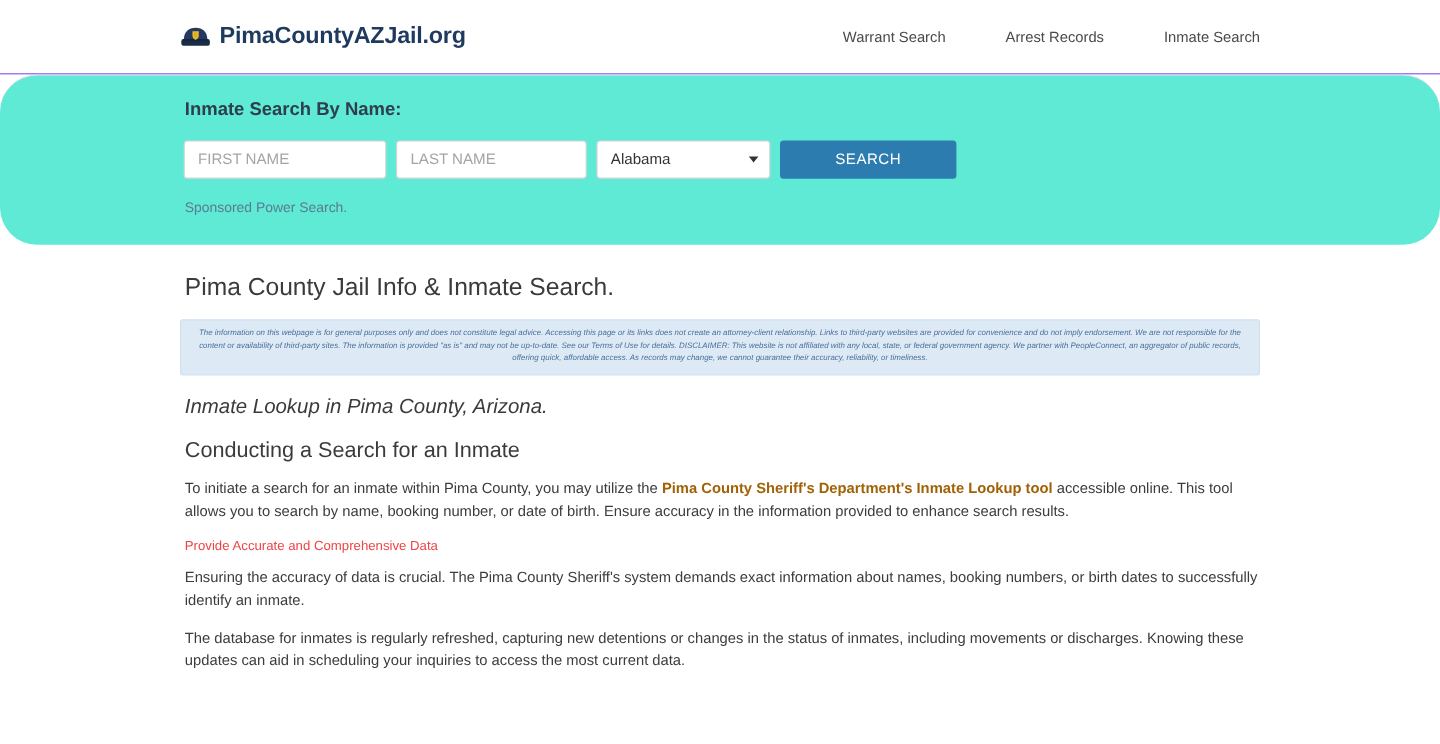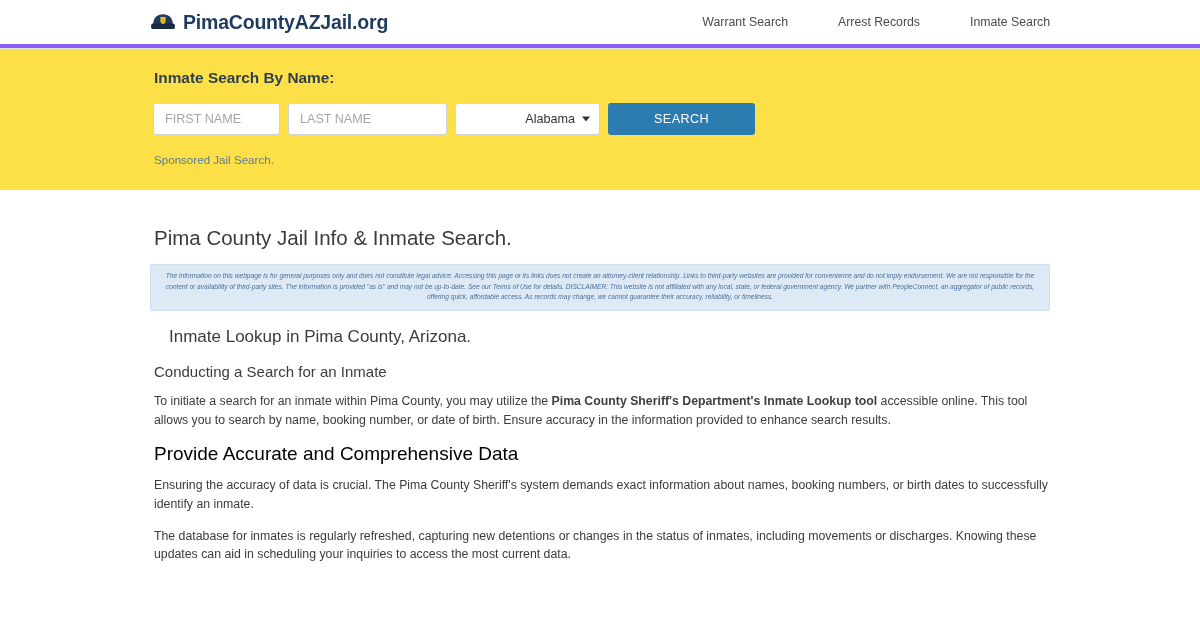--- a/index.html
+++ b/index.html
@@ -10,23 +10,23 @@
     width: 1200px;
     height: 620px;
     overflow: hidden;
     background: #ffffff;
     font-family: "Liberation Sans", sans-serif;
     color: #333333;
   }
 
   
   .topbar {
-    height: 48px;
-    background: #ffffff;
-    border-bottom: 4px solid #8b5cf6;
+    height: 62px;
+    background: #ffffff;
+    border-bottom: 1px solid #8b5cf6;
     display: flex;
     align-items: center;
   }
   .topbar-inner {
     width: 900px;
     margin: 0 auto;
     padding: 0 0px;
     display: flex;
     align-items: center;
     justify-content: space-between;
@@ -53,23 +53,24 @@
   }
   .topnav a {
     font-size: 12.3px;
     color: #4a4a4a;
     text-decoration: none;
     white-space: nowrap;
   }
 
   
   .hero {
-    background: #fde047;
+    background: #5eead4;
     border-top: 1px solid #dfe4e9;
     padding: 20px 0 22px 0;
+    border-radius: 31px;
   }
   .hero-inner {
     width: 900px;
     margin: 0 auto;
   }
   .hero-title {
     font-size: 15.4px;
     font-weight: bold;
     color: #2e3e4e;
     margin: 0 0 16px 0;
@@ -86,40 +87,39 @@
     border: 1px solid #d0d4d8;
     border-radius: 3px;
     background: #ffffff;
     font-family: "Liberation Sans", sans-serif;
     font-size: 12.6px;
     color: #333;
     padding: 0 11px;
     outline: none;
   }
   .field::placeholder { color: #a2a6aa; }
-  .field-first { width: 127px; }
+  .field-first { width: 169px; }
   .field-last  { width: 159px; }
   .select-wrap {
     position: relative;
     width: 145px;
   }
   .field-state {
     width: 100%;
     height: 32px;
     appearance: none;
     -webkit-appearance: none;
     border: 1px solid #d0d4d8;
     border-radius: 3px;
     background: #ffffff;
     font-family: "Liberation Sans", sans-serif;
     font-size: 12.6px;
     color: #333;
     padding: 0 24px 0 11px;
     outline: none;
-    text-align: right;
   }
   .select-caret {
     position: absolute;
     right: 10px;
     top: 50%;
     transform: translateY(-50%);
     pointer-events: none;
     width: 0; height: 0;
     border-left: 4.5px solid transparent;
     border-right: 4.5px solid transparent;
@@ -143,21 +143,21 @@
     font-size: 11.6px;
     color: #5d7993;
     text-decoration: none;
     display: inline-block;
   }
 
   
   .content {
     width: 900px;
     margin: 0 auto;
-    padding: 36px 0 0 0;
+    padding: 24px 0 0 0;
   }
   h1.page-title {
     font-size: 20.5px;
     font-weight: normal;
     color: #3b3b3b;
     margin: 0 0 14px 0;
     padding-left: 4px;
   }
   .disclaimer {
     background: #ddeaf6;
@@ -168,46 +168,47 @@
     font-size: 6.6px;
     line-height: 1.62;
     font-style: italic;
     color: #4a6f9a;
     text-align: center;
   }
   h2.sec {
     font-size: 17px;
     font-weight: normal;
     color: #3b3b3b;
-    margin: 14px 0 16px 15px;
-    padding-left: 4px;
+    margin: 14px 0 16px 0;
+    padding-left: 4px;
+    font-style: italic;
   }
   h3.sub {
-    font-size: 15px;
+    font-size: 18px;
     font-weight: normal;
     color: #3b3b3b;
     margin: 16px 0 12px 0;
     padding-left: 4px;
   }
   h4.subsub {
-    font-size: 19px;
-    font-weight: normal;
-    color: #000000;
+    font-size: 11px;
+    font-weight: normal;
+    color: #ef4444;
     margin: 14px 0 11px 0;
     padding-left: 4px;
   }
   p.body {
     font-size: 12.3px;
     line-height: 1.52;
     color: #3c3c3c;
     margin: 0 0 13px 0;
     padding-left: 4px;
   }
   a.inline-link {
-    color: #404040;
+    color: #a16207;
     font-weight: bold;
     text-decoration: none;
   }
 </style>
 </head>
 <body>
 
 <div class="topbar">
   <div class="topbar-inner">
 
@@ -245,21 +246,21 @@
       <div class="select-wrap">
         <select class="field-state">
           <option>Alabama</option>
         </select>
         <span class="select-caret"></span>
       </div>
 
       <button class="search-btn" type="submit">SEARCH</button>
     </form>
 
-    <a class="sponsored" href="#">Sponsored Jail Search.</a>
+    <a class="sponsored" href="#">Sponsored Power Search.</a>
 
   </div>
 </div>
 
 <div class="content">
 
   <h1 class="page-title">Pima County Jail Info &amp; Inmate Search.</h1>
 
   <div class="disclaimer">The information on this webpage is for general purposes only and does not constitute legal advice. Accessing this page or its links does not create an attorney-client relationship. Links to third-party websites are provided for convenience and do not imply endorsement. We are not responsible for the content or availability of third-party sites. The information is provided "as is" and may not be up-to-date. See our Terms of Use for details. DISCLAIMER: This website is not affiliated with any local, state, or federal government agency. We partner with PeopleConnect, an aggregator of public records, offering quick, affordable access. As records may change, we cannot guarantee their accuracy, reliability, or timeliness.</div>
 

